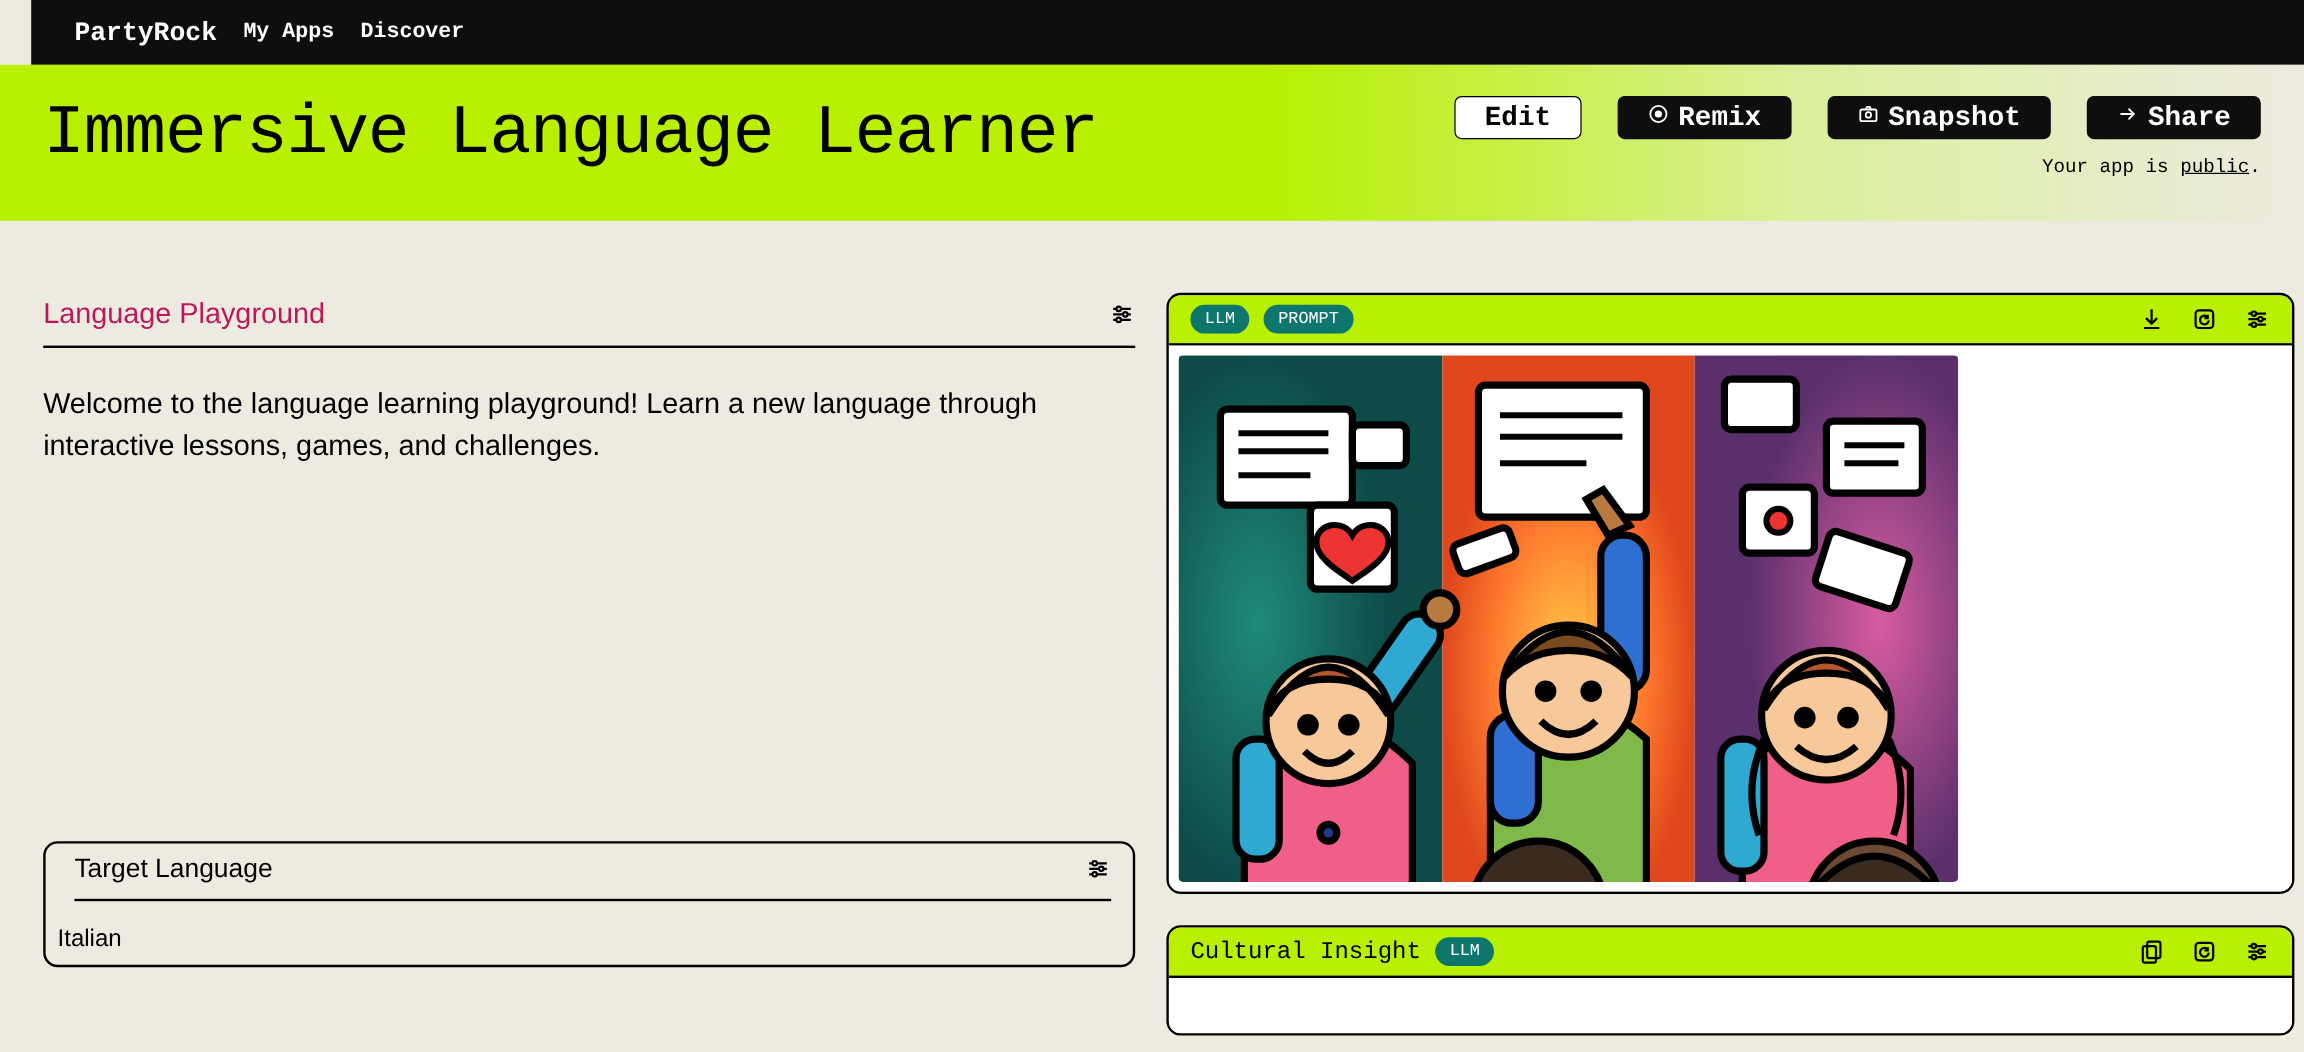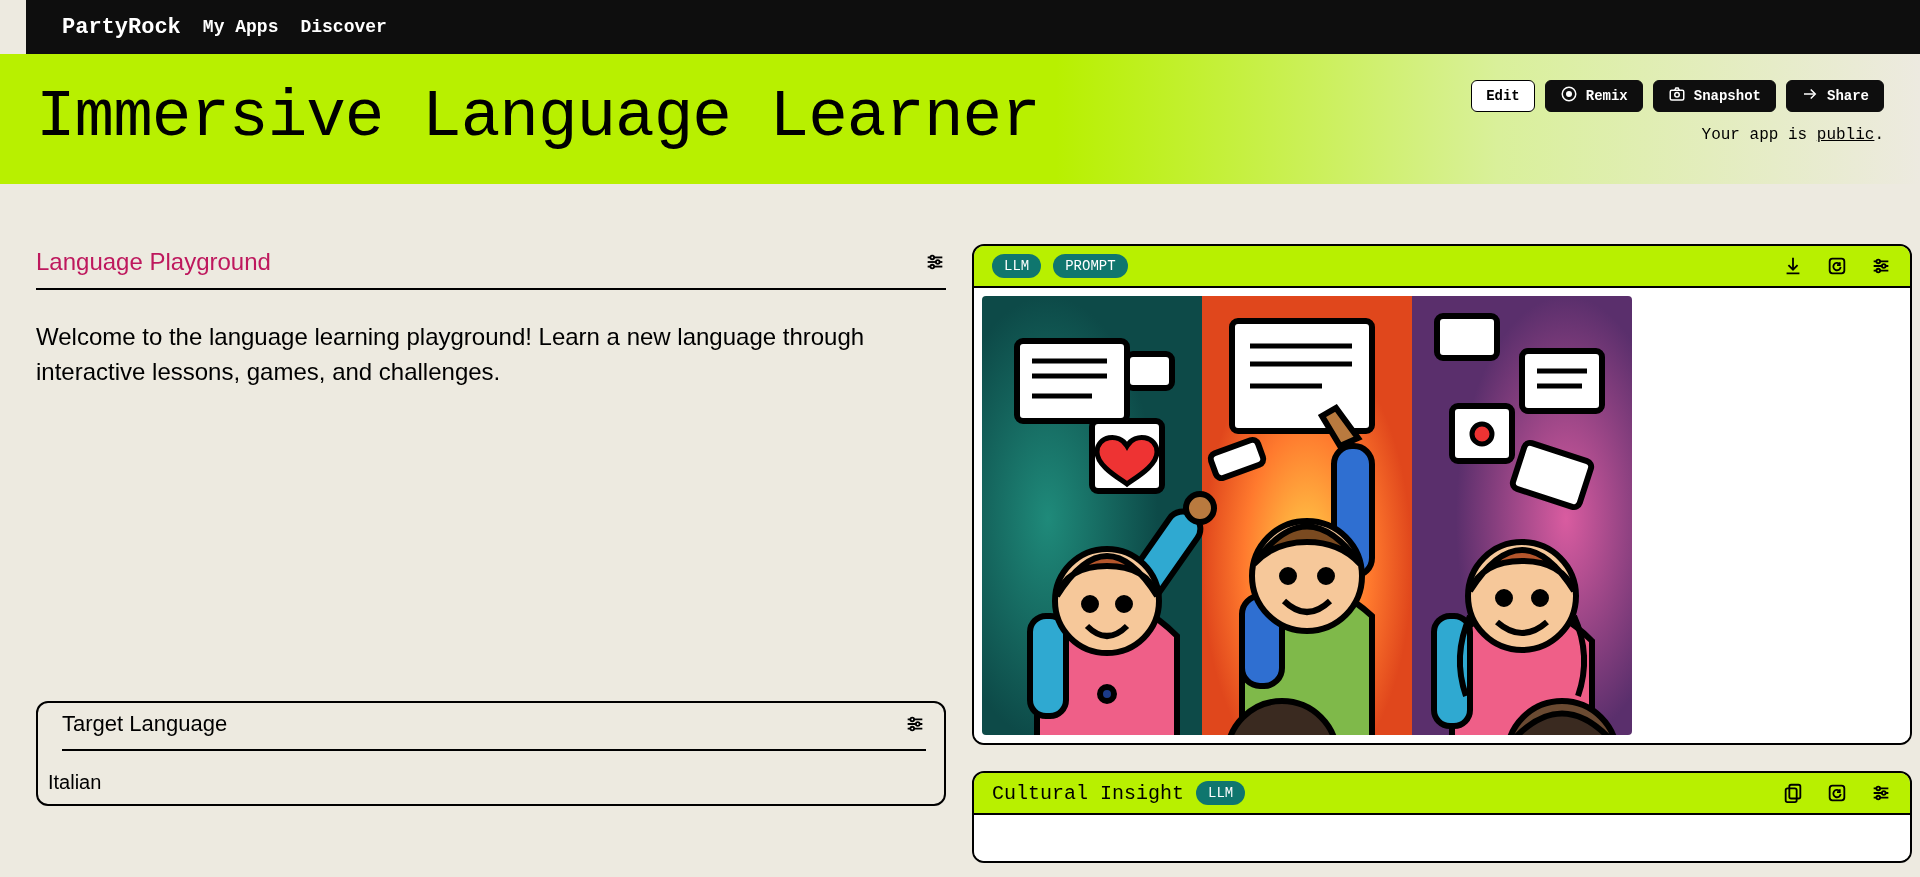--- a/index.html
+++ b/index.html
@@ -40,49 +40,49 @@
   height: 130px;
   background: linear-gradient(90deg, #b8f000 0%, #b8f000 55%, #d9f09a 78%, #edeae0 100%);
   display: flex;
   align-items: flex-start;
   justify-content: space-between;
   padding: 26px 36px 0 36px;
   position: relative;
 }
 .hero-title {
   font-family: "Courier New", monospace;
-  font-size: 66px;
+  font-size: 58px;
   font-weight: 400;
   color: #000;
   letter-spacing: -1px;
 }
 .hero-actions {
   display: flex;
   flex-direction: column;
   align-items: flex-end;
   gap: 14px;
 }
 .action-row {
   display: flex;
   gap: 10px;
 }
 .hero-btn {
   display: inline-flex;
   align-items: center;
   gap: 8px;
   font-family: "Courier New", monospace;
-  font-size: 14px;
+  font-size: 23px;
   font-weight: 600;
-  padding: 4px 14px;
+  padding: 4px 24px;
   border-radius: 6px;
   border: 1px solid #000;
   cursor: pointer;
 }
 .btn-light { background: #ffffff; color: #000; }
-.btn-dark  { background: #0e0e0e; color: #fff; border-color:#0e0e0e; }
+.btn-dark  { background: #0e0e0e; color: #fff; border-color:#0e0e0e;margin-left:20px; }
 .hero-btn svg { width:18px; height:18px; }
 .status-text {
   font-family:"Courier New", monospace;
   font-size:16px;
   color:#000;
 }
 .status-text .link { text-decoration: underline; cursor:pointer; }
 
 .grid-area {
   padding: 60px 36px 0 36px;

